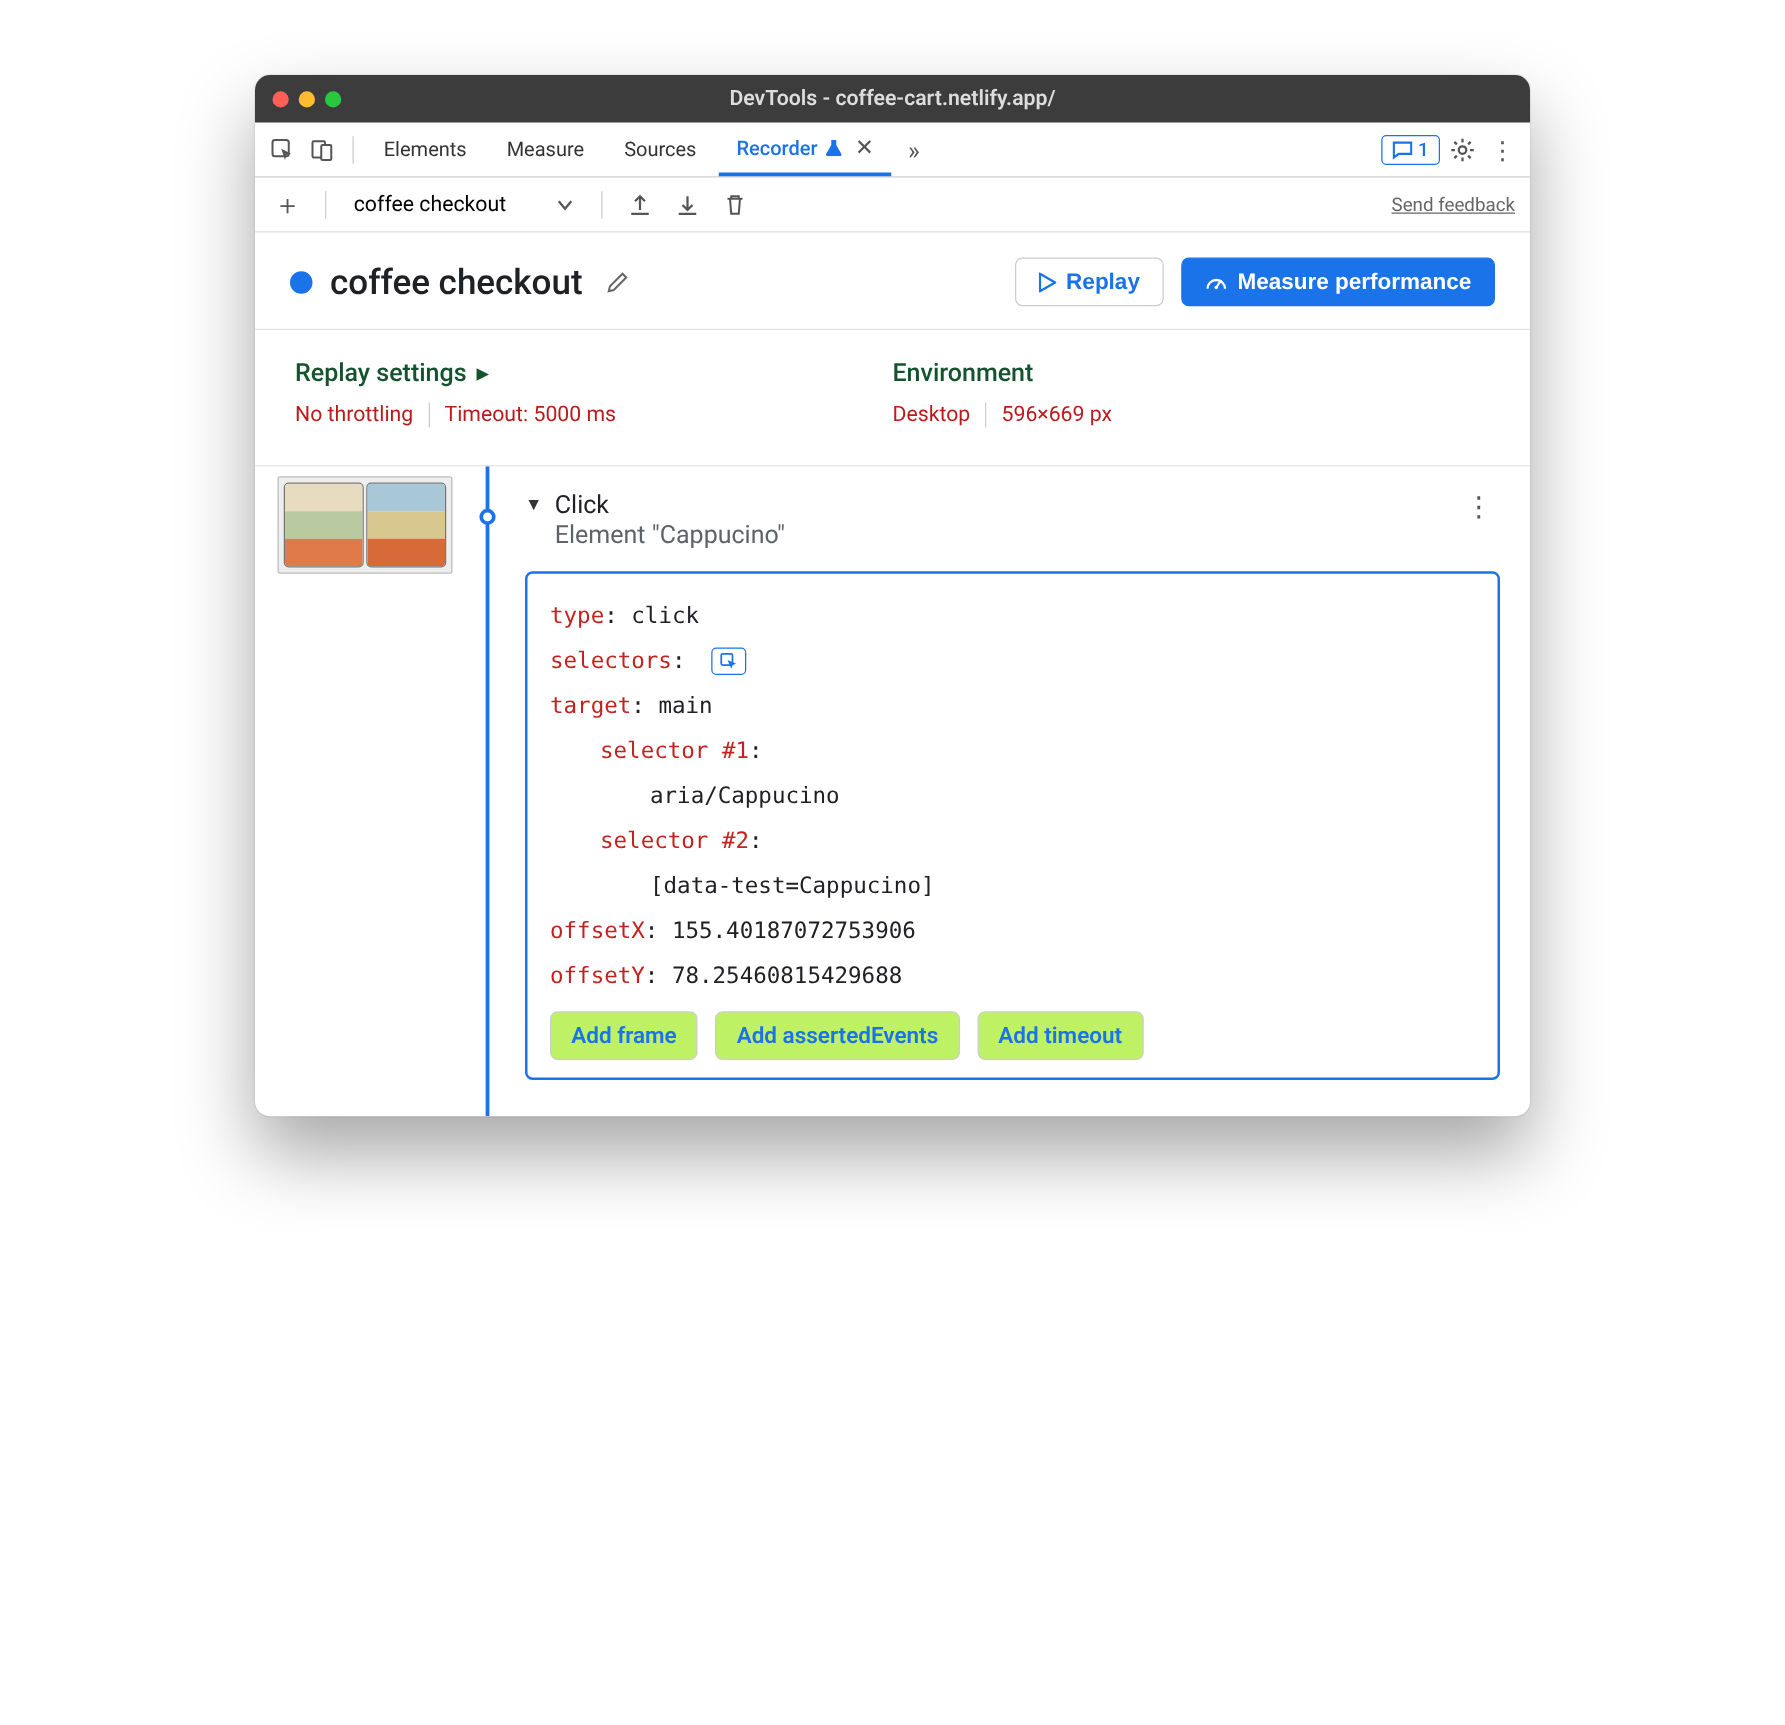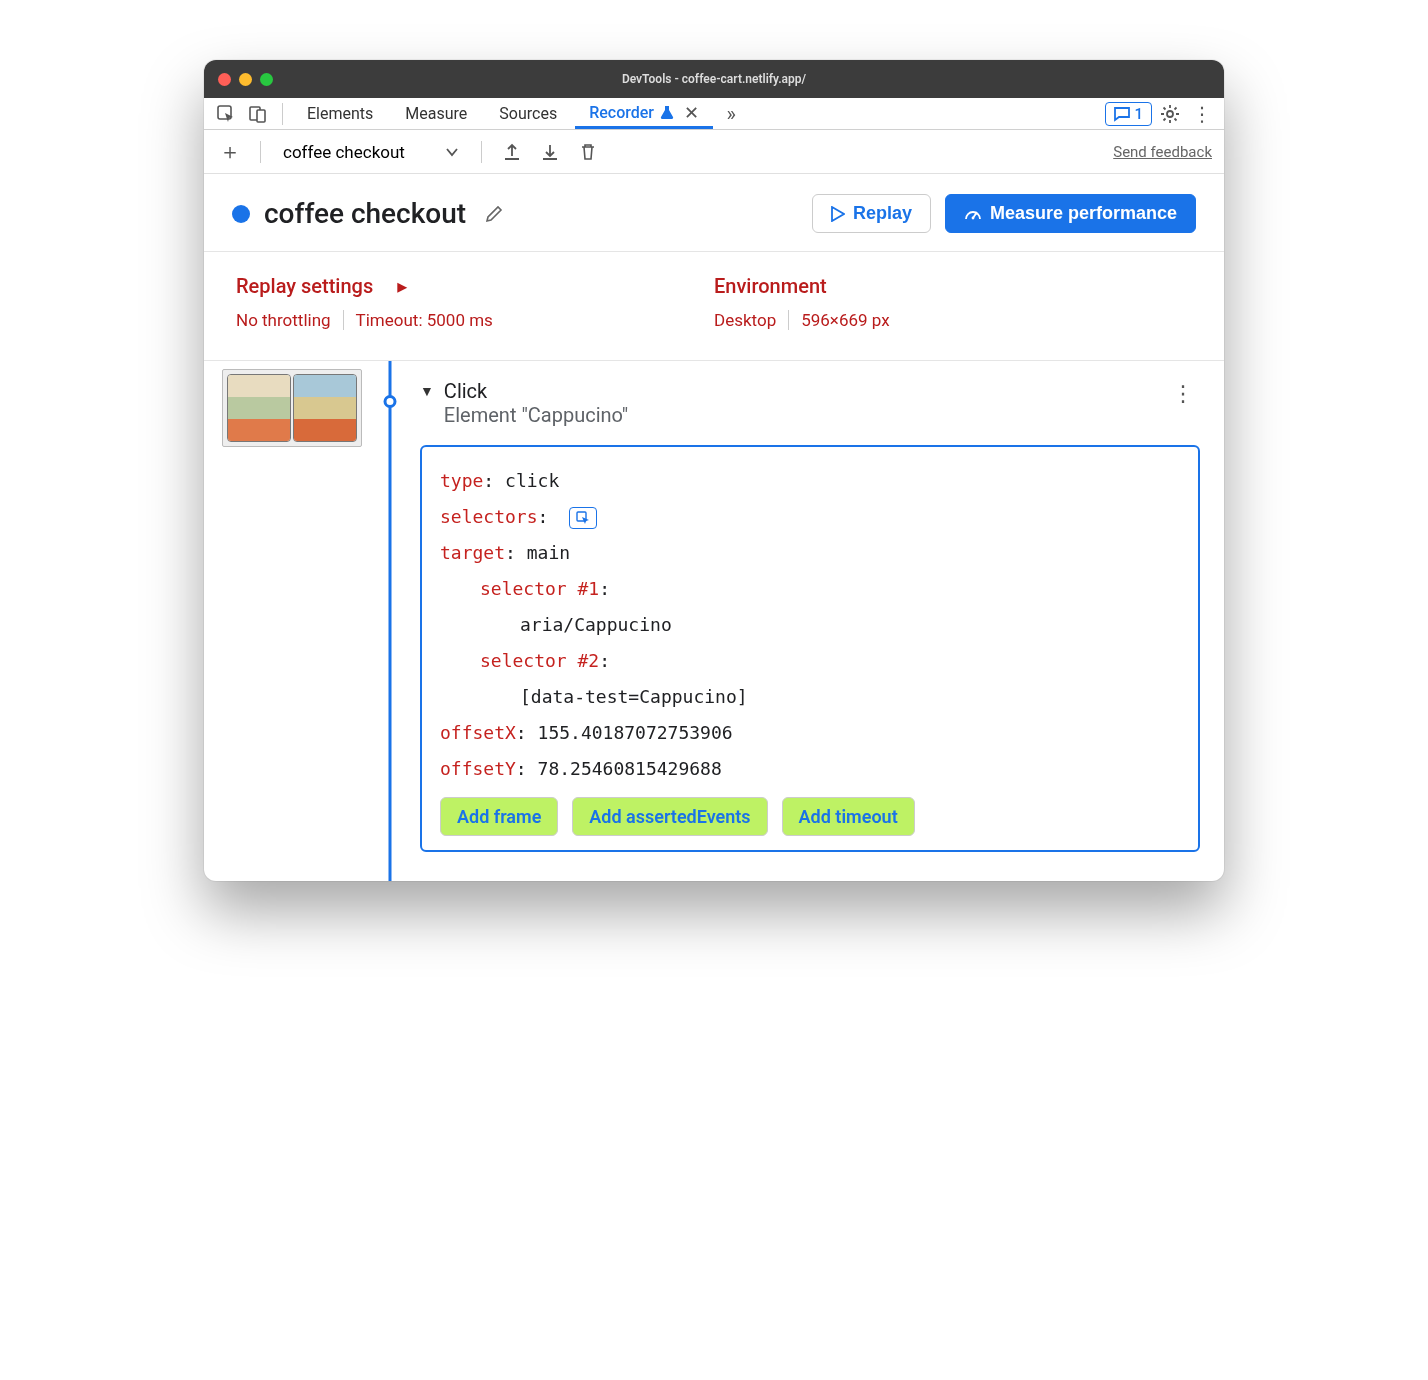--- a/index.html
+++ b/index.html
@@ -31,29 +31,29 @@
   .traffic { display: flex; gap: 8px; }
   .dot { width: 13px; height: 13px; border-radius: 50%; }
   .dot.red { background: #ff5f57; }
   .dot.yellow { background: #febc2e; }
   .dot.green { background: #28c840; }
   .title {
     position: absolute;
     left: 0; right: 0;
     text-align: center;
     color: #ddd;
-    font-size: 12px;
+    font-size: 17px;
     font-weight: 600;
     pointer-events: none;
   }
   .tabbar {
     display: flex;
     align-items: center;
     border-bottom: 1px solid #d0d0d0;
-    height: 32px;
+    height: 44px;
     padding: 0 8px;
     gap: 4px;
   }
   .icon-slot {
     width: 28px; height: 28px;
     display: flex; align-items: center; justify-content: center;
     color: #555;
   }
   .vsep { width:1px; height:22px; background:#ccc; margin:0 6px; }
   .tab {
@@ -125,22 +125,22 @@
   .btn.primary {
     background:#1a73e8; color:#fff; border-color:#1a73e8;
   }
   .settings-row {
     display:flex;
     padding: 22px 32px 30px 32px;
     border-bottom: 1px solid #e5e5e5;
   }
   .settings-col { flex:1; }
   .section-title {
-    font-size: 20px; font-weight:500; color:#b91c1c;
-    display:flex; align-items:center; gap:24px;
+    font-size: 20px; font-weight:500; color:#14532d;
+    display:flex; align-items:center; gap:8px;
     margin-bottom: 12px;
   }
   .meta { font-size: 17px; color:#b91c1c; display:flex; gap:12px; align-items:center; }
   .meta .msep { width:1px; height:20px; background:#ccc; }
   .timeline {
     display:flex;
     padding: 0 18px 0 18px;
     min-height: 520px;
     overflow:hidden;
   }

